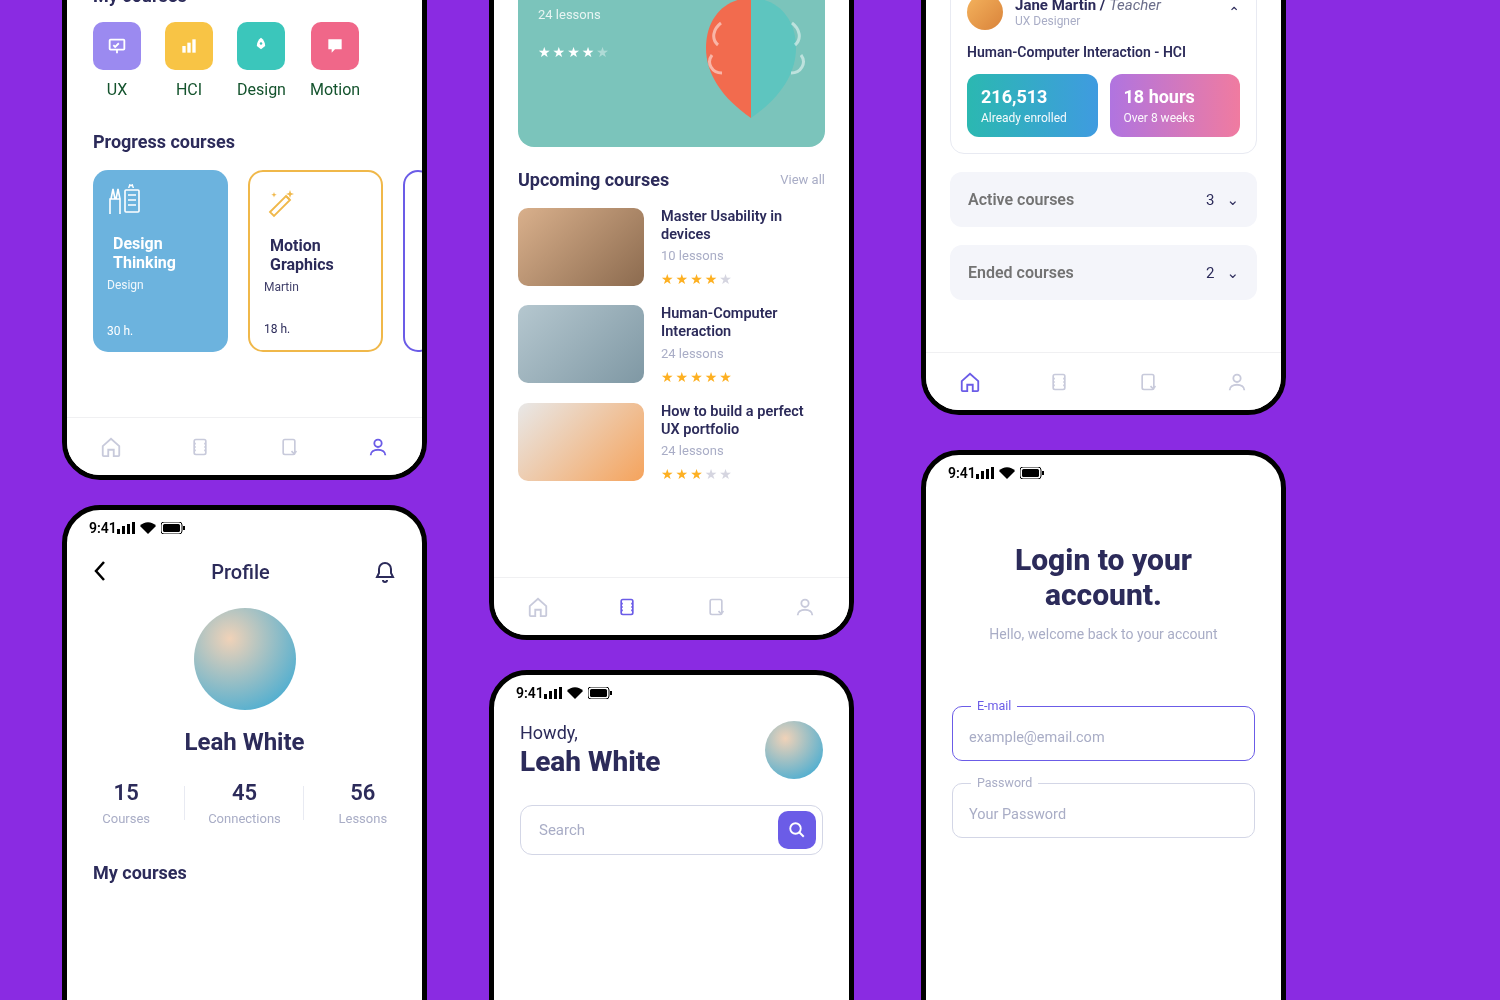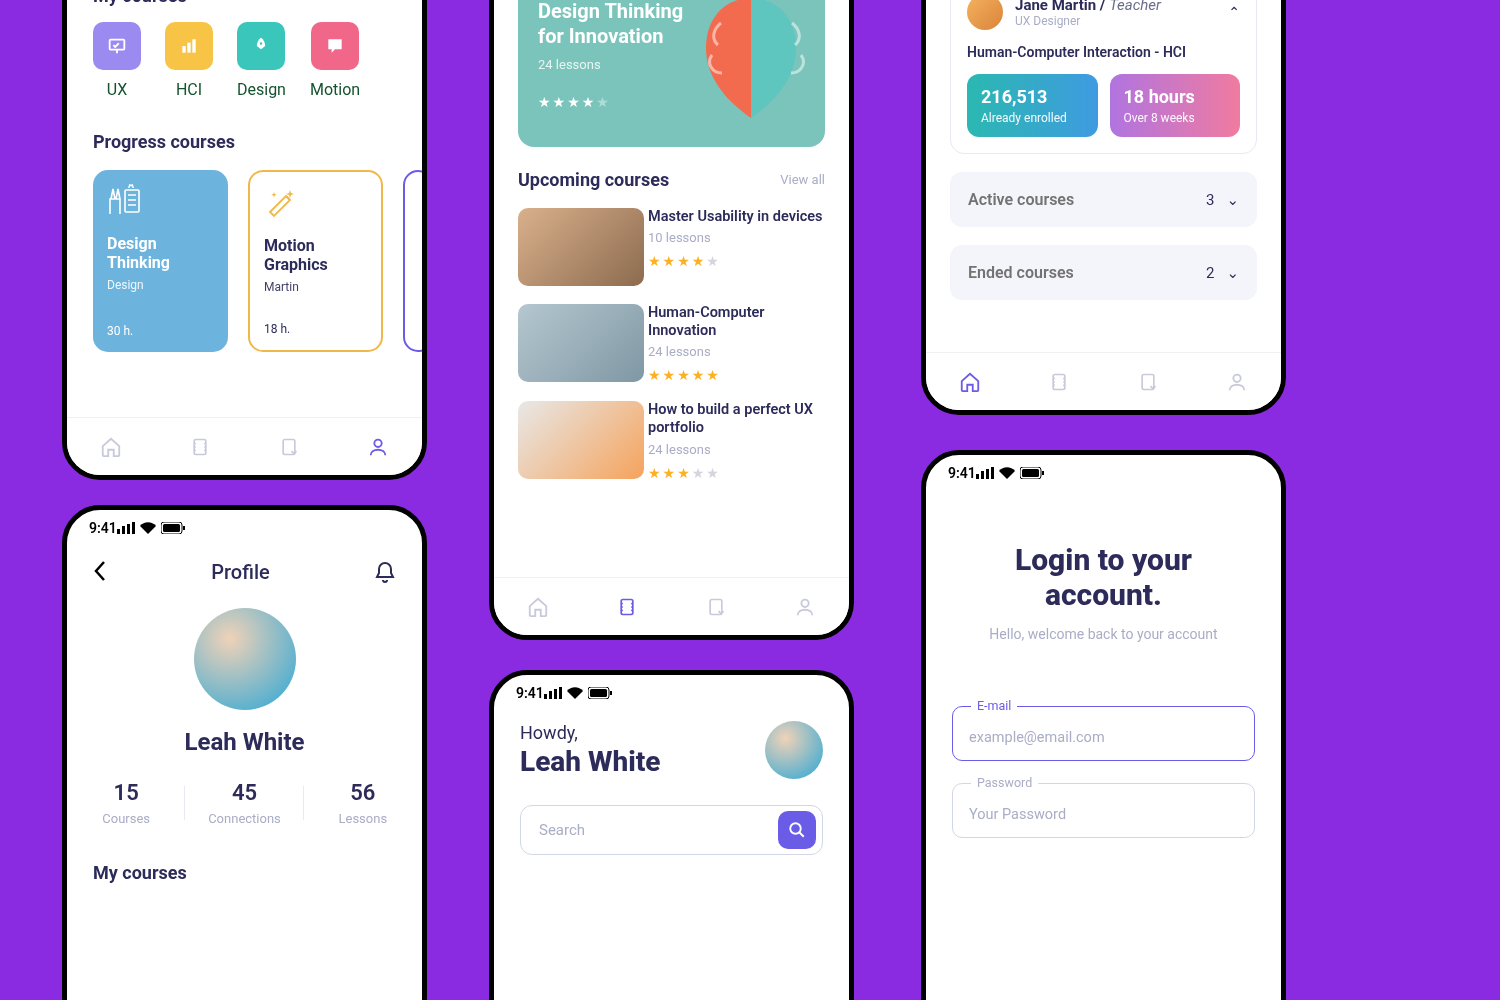--- a/index.html
+++ b/index.html
@@ -23,37 +23,37 @@
   #p1 .icon-row{display:flex;gap:24px;margin-top:16px;}
   #p1 .badge{width:48px;height:48px;border-radius:10px;display:flex;align-items:center;justify-content:center;color:#fff;}
   #p1 .badge-wrap{display:flex;flex-direction:column;align-items:center;gap:10px;}
   #p1 .badge-label{font-size:16px;color:#14532d;font-weight:400;}
   #p1 .progress-title{margin-top:32px;}
   #p1 .cards{display:flex;gap:20px;margin-top:18px;}
   #p1 .card{width:135px;height:182px;border-radius:15px;padding:14px;position:relative;flex-shrink:0;}
   #p1 .card.blue{background:#6cb3de;color:#fff;}
   #p1 .card.outline{background:#fff;border:2px solid #f0b84a;color:#2c2b5a;}
   #p1 .card.purple{border:2px solid #6b5ce7;color:#2c2b5a;}
-  #p1 .card-title{font-weight:700;font-size:16px;margin-top:50px;line-height:1.2;}
+  #p1 .card-title{font-weight:700;font-size:16px;margin-top:50px;line-height:1.2;margin-left:6px;}
   #p1 .card-cat{font-size:12px;margin-top:6px;opacity:.9;}
   #p1 .card-hours{position:absolute;bottom:14px;left:14px;font-size:12px;}
   #p1 .card-icon{position:absolute;top:14px;left:14px;font-size:22px;}
 
   
   #p2{left:489px;top:-50px;width:365px;height:690px;}
   #p2 .hero{margin:22px 24px 0;background:#7bc4bb;border-radius:16px;padding:22px 20px;position:relative;overflow:hidden;height:170px;}
   #p2 .hero-title{color:#fff;font-weight:700;font-size:20px;line-height:1.25;max-width:160px;}
   #p2 .hero-sub{color:#e8f5f3;font-size:13px;margin-top:8px;}
   #p2 .hero .stars{margin-top:22px;}
   #p2 .hero .star.on{color:#fff;}
   #p2 .hero .star.off{color:rgba(255,255,255,.4);}
   #p2 .brain{position:absolute;right:-6px;top:6px;width:160px;height:160px;}
   #p2 .upcoming-head{display:flex;justify-content:space-between;align-items:center;margin:22px 24px 0;}
   #p2 .viewall{color:#a9adc6;font-size:13px;}
-  #p2 .course-row{display:flex;gap:4px;margin:18px 24px 0;align-items:flex-start;}
+  #p2 .course-row{display:flex;gap:17px;margin:18px 24px 0;align-items:flex-start;}
   #p2 .thumb{width:126px;height:78px;border-radius:10px;flex-shrink:0;}
   #p2 .thumb.a{background:linear-gradient(135deg,#d9b08c 0%,#8c6b4f 100%);}
   #p2 .thumb.b{background:linear-gradient(135deg,#b5c7cf 0%,#7f98a4 100%);}
   #p2 .thumb.c{background:linear-gradient(135deg,#e8e8e8 0%,#f5a35c 100%);}
   #p2 .course-title{font-size:14.5px;font-weight:600;color:#2c2b5a;line-height:1.25;}
   #p2 .course-sub{font-size:13px;color:#a9adc6;margin-top:4px;}
   #p2 .course-info .stars{margin-top:8px;}
 
   
   #p3{left:921px;top:-50px;width:365px;height:465px;}
@@ -207,21 +207,20 @@
         <svg width="22" height="22" viewBox="0 0 24 24" fill="none" stroke="currentColor" stroke-width="2">
           <circle cx="12" cy="8" r="4"></circle>
           <path d="M4 21c0-4 4-6 8-6s8 2 8 6"></path>
         </svg>
       </div>
   </div>
 </div>
 
 <div class="phone" id="p2">
   <div class="hero">
-    <div class="hero-title">Design Thinking for Innovation</div>
     <div class="hero-sub">24 lessons</div>
     <div class="stars">
       <span class="star on">★</span>
         <span class="star on">★</span>
         <span class="star on">★</span>
         <span class="star on">★</span>
         <span class="star off">★</span>
     </div>
     <div class="brain">
       <svg viewBox="0 0 160 160">
@@ -245,21 +244,21 @@
           <span class="star on">★</span>
           <span class="star on">★</span>
           <span class="star on">★</span>
           <span class="star off">★</span>
         </div>
     </div>
   </div>
   <div class="course-row">
     <div class="thumb b"></div>
     <div class="course-info">
-      <div class="course-title">Human-Computer Innovation</div>
+      <div class="course-title">Human-Computer Interaction</div>
       <div class="course-sub">24 lessons</div>
       <div class="stars">
           <span class="star on">★</span>
           <span class="star on">★</span>
           <span class="star on">★</span>
           <span class="star on">★</span>
           <span class="star on">★</span>
         </div>
     </div>
   </div>

